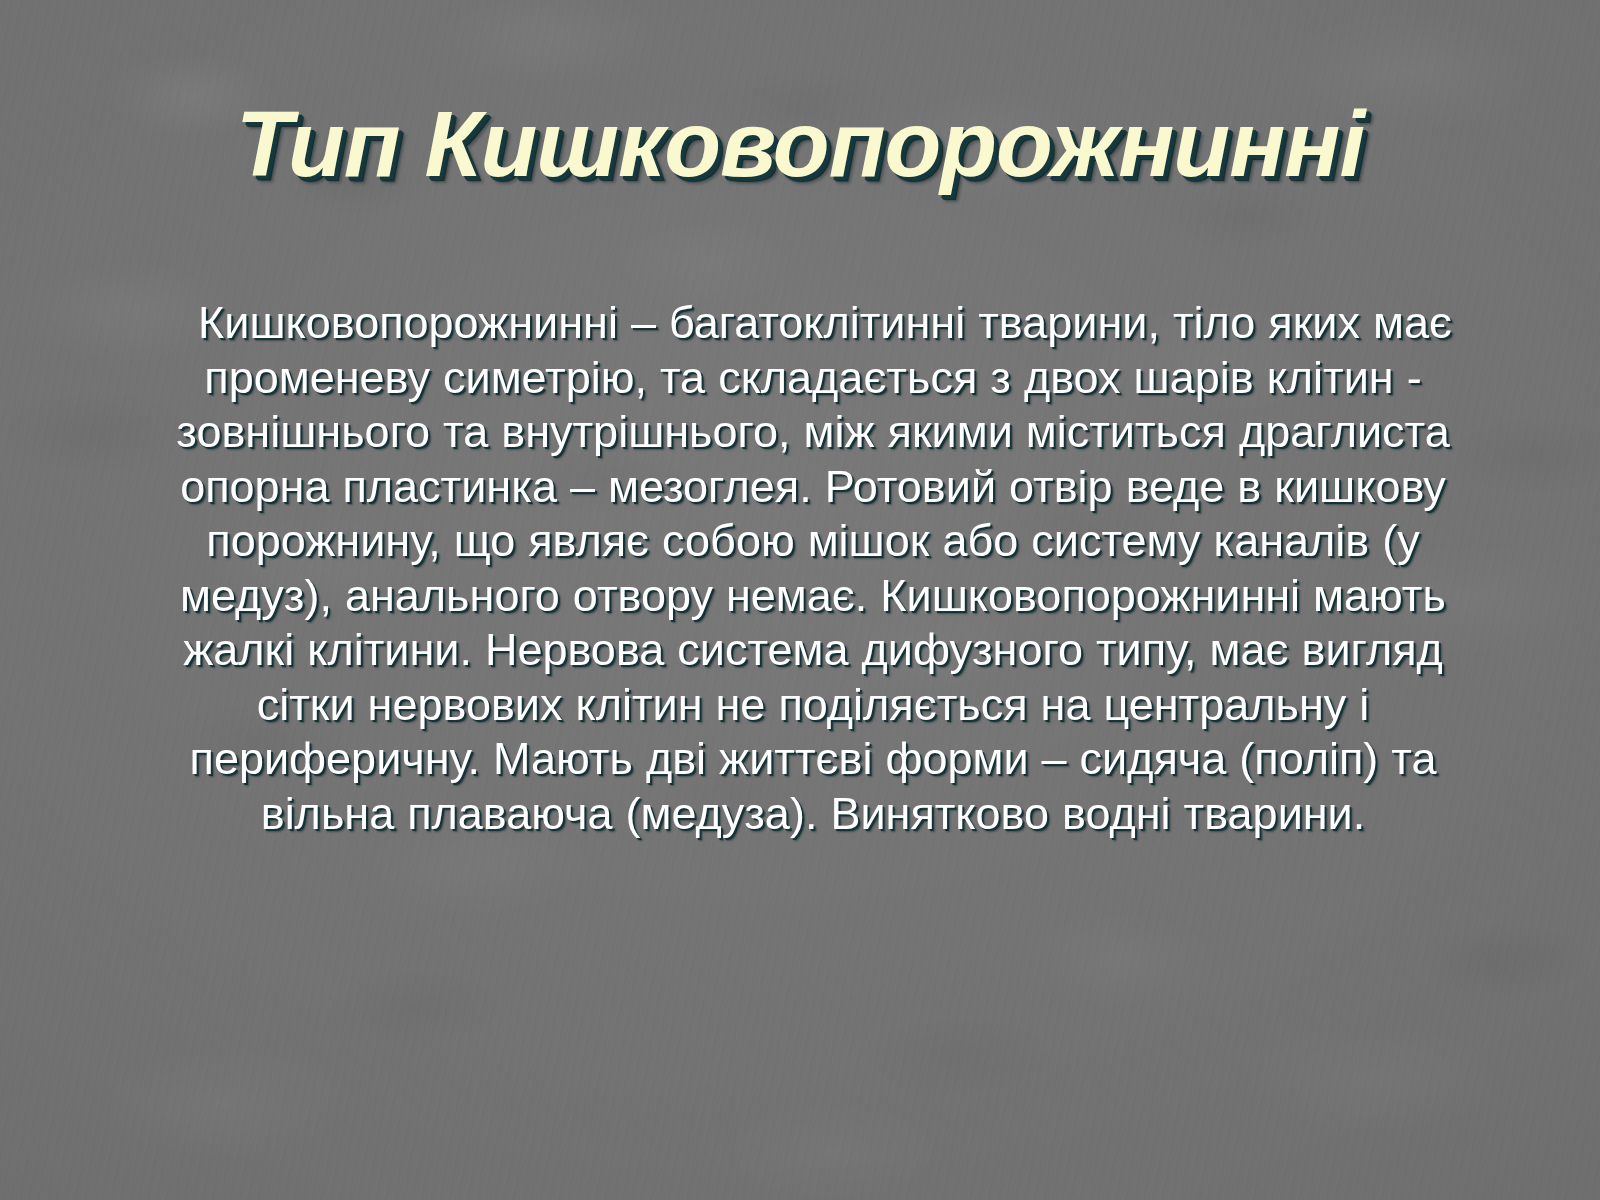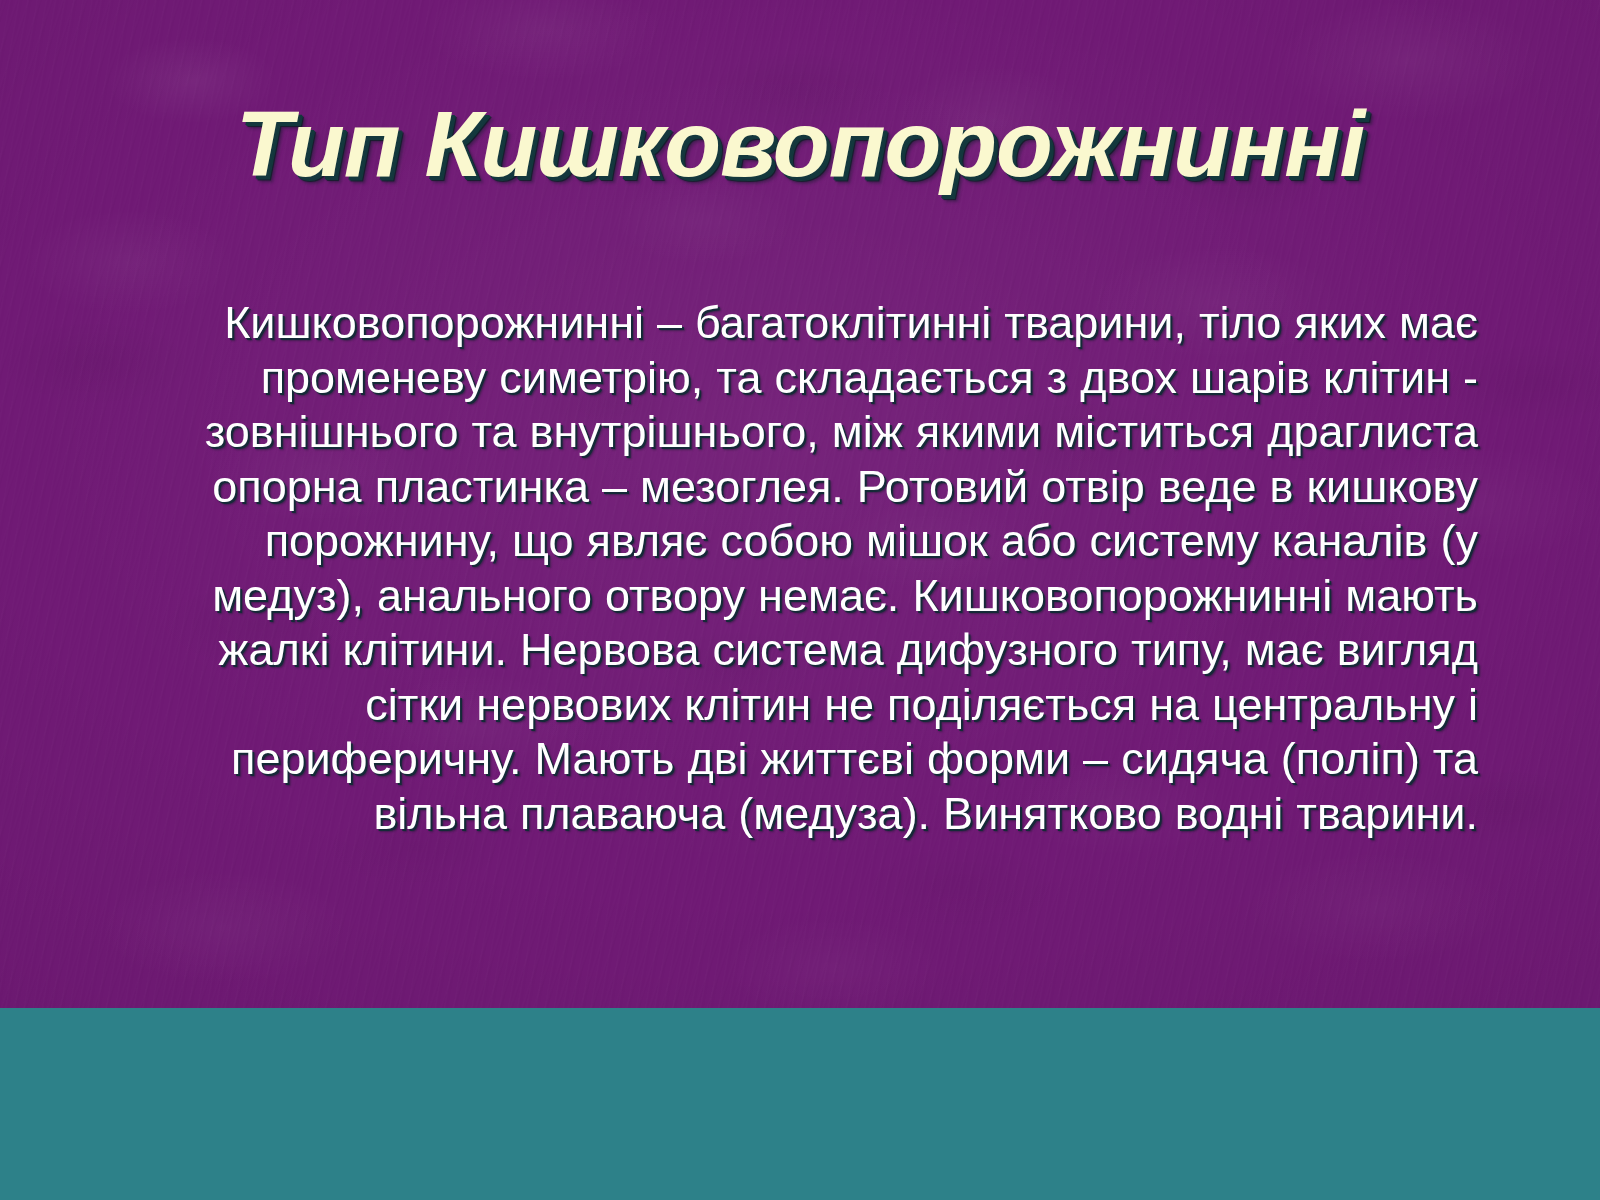--- a/index.html
+++ b/index.html
@@ -11,22 +11,22 @@
   }
 
   body {
     font-family: "Liberation Sans", "DejaVu Sans", sans-serif;
     background: #2d8189;
   }
 
   .slide {
     position: relative;
     width: 1600px;
-    height: 1008px;
-    background-color: #701a75;
+    height: 1200px;
+    background-color: #737373;
     overflow: hidden;
   }
 
   
   .tex {
     position: absolute;
     inset: 0;
     pointer-events: none;
   }
 
@@ -124,21 +124,21 @@
     top: 296px;
     width: 1330px;
   }
 
   .body-text {
     margin: 0;
     font-size: 45px;
     line-height: 54.5px;
     font-weight: normal;
     color: #ffffff;
-    text-align: right;
+    text-align: center;
     text-indent: 24px;
     text-shadow:
        2px 2px 0 rgba(12,45,50,0.85),
        3px 3px 2px rgba(8,30,33,0.45);
     word-spacing: 0.5px;
   }
 </style>
 </head>
 <body>
 

